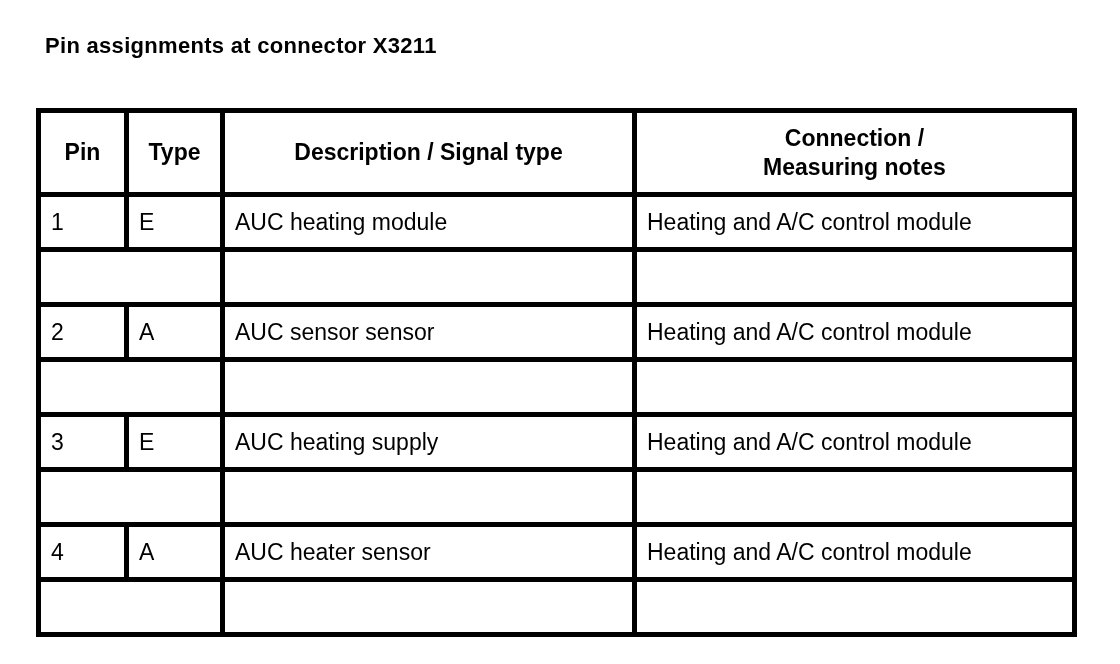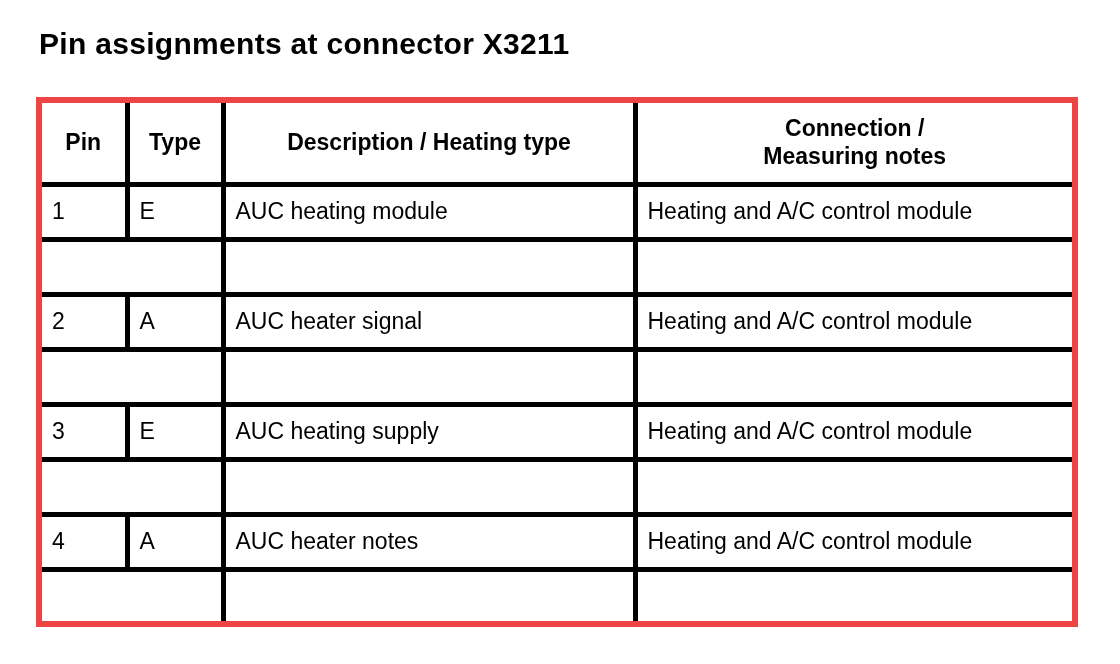--- a/index.html
+++ b/index.html
@@ -11,33 +11,33 @@
     background: #ffffff;
     font-family: "Liberation Sans", sans-serif;
     color: #000000;
     overflow: hidden;
     position: relative;
   }
   .page-title {
     position: absolute;
     left: 36px;
     top: 24px;
-    margin: 3px;
-    font-size: 30px;
+    margin: 9px;
+    font-size: 22px;
     font-weight: bold;
     letter-spacing: 0.3px;
     white-space: nowrap;
   }
   table.pin-table {
     position: absolute;
     left: 36px;
-    top: 97px;
+    top: 108px;
     border-collapse: collapse;
     table-layout: fixed;
-    border: 6px solid #ef4444;
+    border: 2px solid #ef4444;
   }
   .pin-table th,
   .pin-table td {
     border: 5px solid #000000;
     background: #ffffff;
     overflow: hidden;
   }
   .pin-table thead tr { height: 84px; }
   .pin-table tbody tr { height: 55px; }
   .pin-table th {
@@ -67,41 +67,41 @@
   <colgroup>
     <col style="width:88px">
     <col style="width:96px">
     <col style="width:412px">
     <col style="width:440px">
   </colgroup>
   <thead>
     <tr>
       <th>Pin</th>
       <th>Type</th>
-      <th>Description / Heating type</th>
+      <th>Description / Signal type</th>
       <th>Connection /
 Measuring notes</th>
     </tr>
   </thead>
   <tbody>
     <tr>
       <td>1</td>
       <td>E</td>
       <td>AUC heating module</td>
       <td>Heating and A/C control module</td>
     </tr>
     <tr>
       <td colspan="2"></td>
       <td></td>
       <td></td>
     </tr>
     <tr>
       <td>2</td>
       <td>A</td>
-      <td>AUC heater signal</td>
+      <td>AUC sensor sensor</td>
       <td>Heating and A/C control module</td>
     </tr>
     <tr>
       <td colspan="2"></td>
       <td></td>
       <td></td>
     </tr>
     <tr>
       <td>3</td>
       <td>E</td>
@@ -109,21 +109,21 @@
       <td>Heating and A/C control module</td>
     </tr>
     <tr>
       <td colspan="2"></td>
       <td></td>
       <td></td>
     </tr>
     <tr>
       <td>4</td>
       <td>A</td>
-      <td>AUC heater notes</td>
+      <td>AUC heater sensor</td>
       <td>Heating and A/C control module</td>
     </tr>
     <tr>
       <td colspan="2"></td>
       <td></td>
       <td></td>
     </tr>
   </tbody>
 </table>
 

